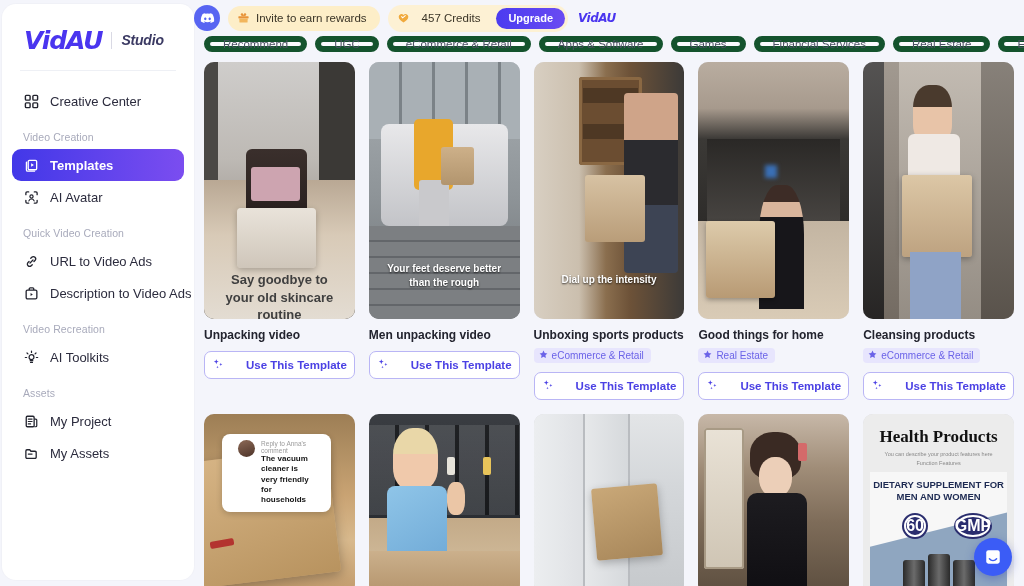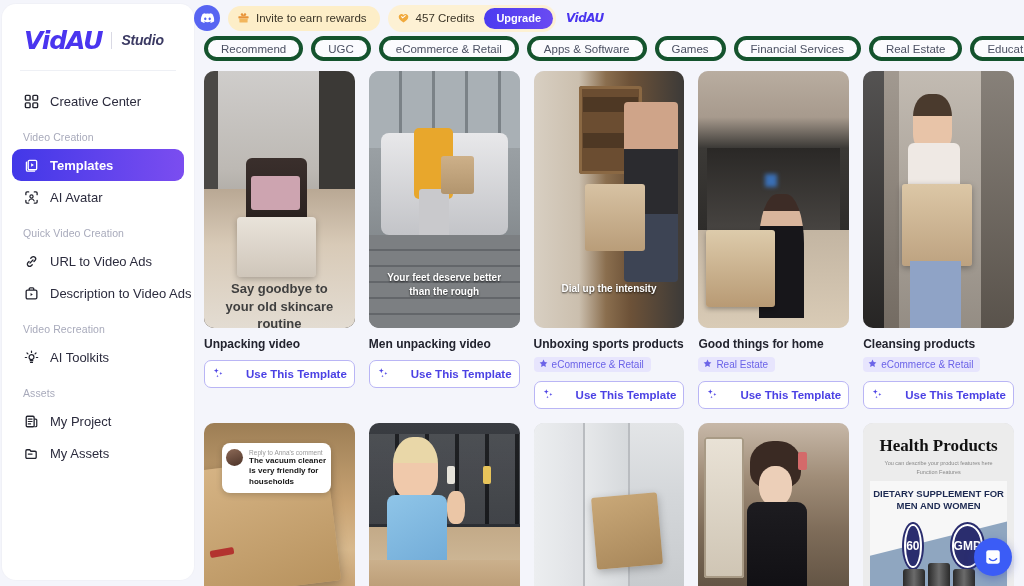--- a/index.html
+++ b/index.html
@@ -67,21 +67,21 @@
     background: #5865f2; display: flex; align-items: center; justify-content: center;
     cursor: pointer;
   }
   .pill-invite {
     display: flex; align-items: center; gap: 6px;
     height: 25px; padding: 0 13px 0 9px;
     background: #fdeec8; border-radius: 13px;
     font-size: 11.5px; color: #3a3426; cursor: pointer; white-space: nowrap;
   }
   .pill-credits {
-    display: flex; align-items: center; gap: 6px;
+    display: flex; align-items: center; gap: 12px;
     height: 27px; padding: 0 3px 0 9px;
     background: #fdf1d4; border-radius: 14px;
     font-size: 11.5px; color: #3a3426; white-space: nowrap;
   }
   .credits-label { margin-right: 4px; }
   .upgrade-btn {
     height: 21px; padding: 0 12px; border-radius: 11px;
     background: linear-gradient(90deg, #4b3bf0 0%, #6a4bf2 100%);
     color: #fff; font-size: 11px; font-weight: 700;
     display: flex; align-items: center; cursor: pointer; border: none;
@@ -90,22 +90,22 @@
   .vidau-mini {
     font-family: "DejaVu Sans", sans-serif;
     font-size: 12px; font-weight: 900; font-style: italic;
     color: #4a35ef; letter-spacing: -0.5px; cursor: pointer;
     padding-left: 2px;
   }
 
   
   .cats { display: flex; gap: 8px; padding: 4px 0 0 10px; flex-wrap: nowrap; }
   .cat {
-    height: 25px; padding: 0 13px; border-radius: 13px;
-    border: 4px solid #14532d; background: #fbfbfe;
+    height: 16px; padding: 0 13px; border-radius: 13px;
+    border: 6px solid #14532d; background: #fbfbfe;
     display: flex; align-items: center;
     font-size: 11.5px; color: #4c5163; white-space: nowrap; cursor: pointer;
   }
 
   
   .grid-wrap { flex: 1; overflow: hidden; padding: 10px 10px 0 10px; }
   .grid { display: grid; grid-template-columns: repeat(5, 1fr); gap: 14px; }
   .card { display: flex; flex-direction: column; }
   .thumb {
     width: 100%; height: 257px; border-radius: 10px;
@@ -135,21 +135,21 @@
   .sc { position: absolute; inset: 0; }
   .ov-cap {
     position: absolute; left: 0; right: 0; padding: 0 12px;
     text-align: center; color: #fff; font-size: 10px; font-weight: 600;
     text-shadow: 0 1px 2px rgba(0,0,0,.75); line-height: 1.35;
   }
   .ov-dark { color: #3f3f3f; text-shadow: none; font-size: 13px; margin-top: 24px; }
 
   .comment-box {
     position: absolute; left: 12%; top: 11%; width: 72%;
-    background: #fff; border-radius: 8px; padding: 6px 4px;
+    background: #fff; border-radius: 8px; padding: 6px 16px;
     display: flex; gap: 6px; align-items: flex-start;
     box-shadow: 0 2px 6px rgba(0,0,0,.2);
   }
   .comment-av { width: 17px; height: 17px; border-radius: 50%;
     background: linear-gradient(160deg,#8d6a57,#4c3328); flex: 0 0 17px; }
   .comment-t1 { font-size: 6.5px; color: #9a9a9a; }
   .comment-t2 { font-size: 8px; color: #151515; font-weight: 700; line-height: 1.3; }
 
   .hp-card { position: absolute; inset: 0; background: #ececec; }
   .hp-title { position: absolute; top: 13px; left: 0; right: 0; text-align: center;
@@ -157,23 +157,23 @@
   .hp-sub { position: absolute; top: 36px; left: 0; right: 0; text-align: center;
     font-size: 5.5px; color: #888; line-height: 1.7; }
   .hp-panel { position: absolute; left: 7px; right: 7px; top: 58px; bottom: 0;
     background: #f7f7f7; overflow: hidden; }
   .hp-wedge { position: absolute; right: -10px; top: 38px; width: 120%; height: 140px;
     background: #8fa6c0; transform: rotate(-14deg); transform-origin: right top; }
   .hp-h { position: absolute; top: 7px; left: 0; right: 0; text-align: center;
     font-size: 9.5px; font-weight: 800; color: #1d2a52; line-height: 1.25; }
   .hp-seals { position: absolute; top: 43px; left: 0; right: 0; display: flex;
     justify-content: space-around; padding: 0 4px; }
-  .seal { width: 34px; height: 44px; border-radius: 50%; background: #2a2d6e;
+  .seal { width: 34px; height: 22px; border-radius: 50%; background: #2a2d6e;
     border: 2px solid #fff; color: #fff; display: flex; align-items: center;
-    justify-content: center; font-size: 12px; font-weight: 800;
+    justify-content: center; font-size: 16px; font-weight: 800;
     box-shadow: 0 0 0 2px #2a2d6e; margin-left: 30px; }
   .hp-bottles { position: absolute; bottom: -6px; left: 14px; right: 14px; height: 46px;
     display: flex; justify-content: center; align-items: flex-end; gap: 3px; }
   .bottle { width: 22px; height: 40px; background: linear-gradient(90deg,#2a2a2a,#6b6b6b,#2a2a2a);
     border-radius: 3px 3px 2px 2px; }
   .bottle.tall { height: 46px; }
 
   
   .chat-fab {
     position: absolute; right: 12px; bottom: 10px;

